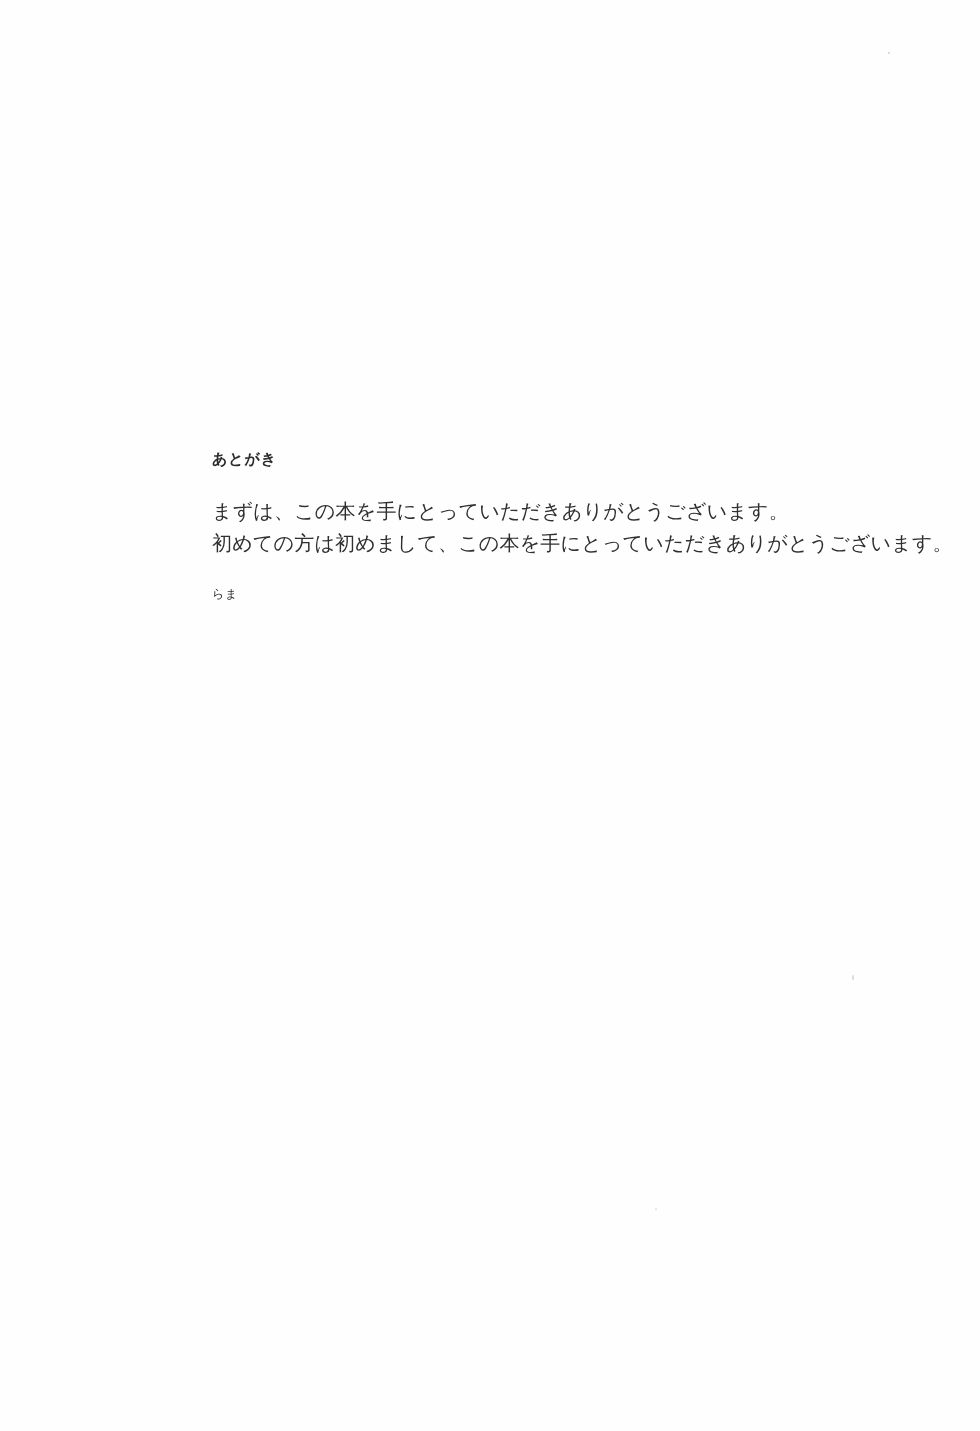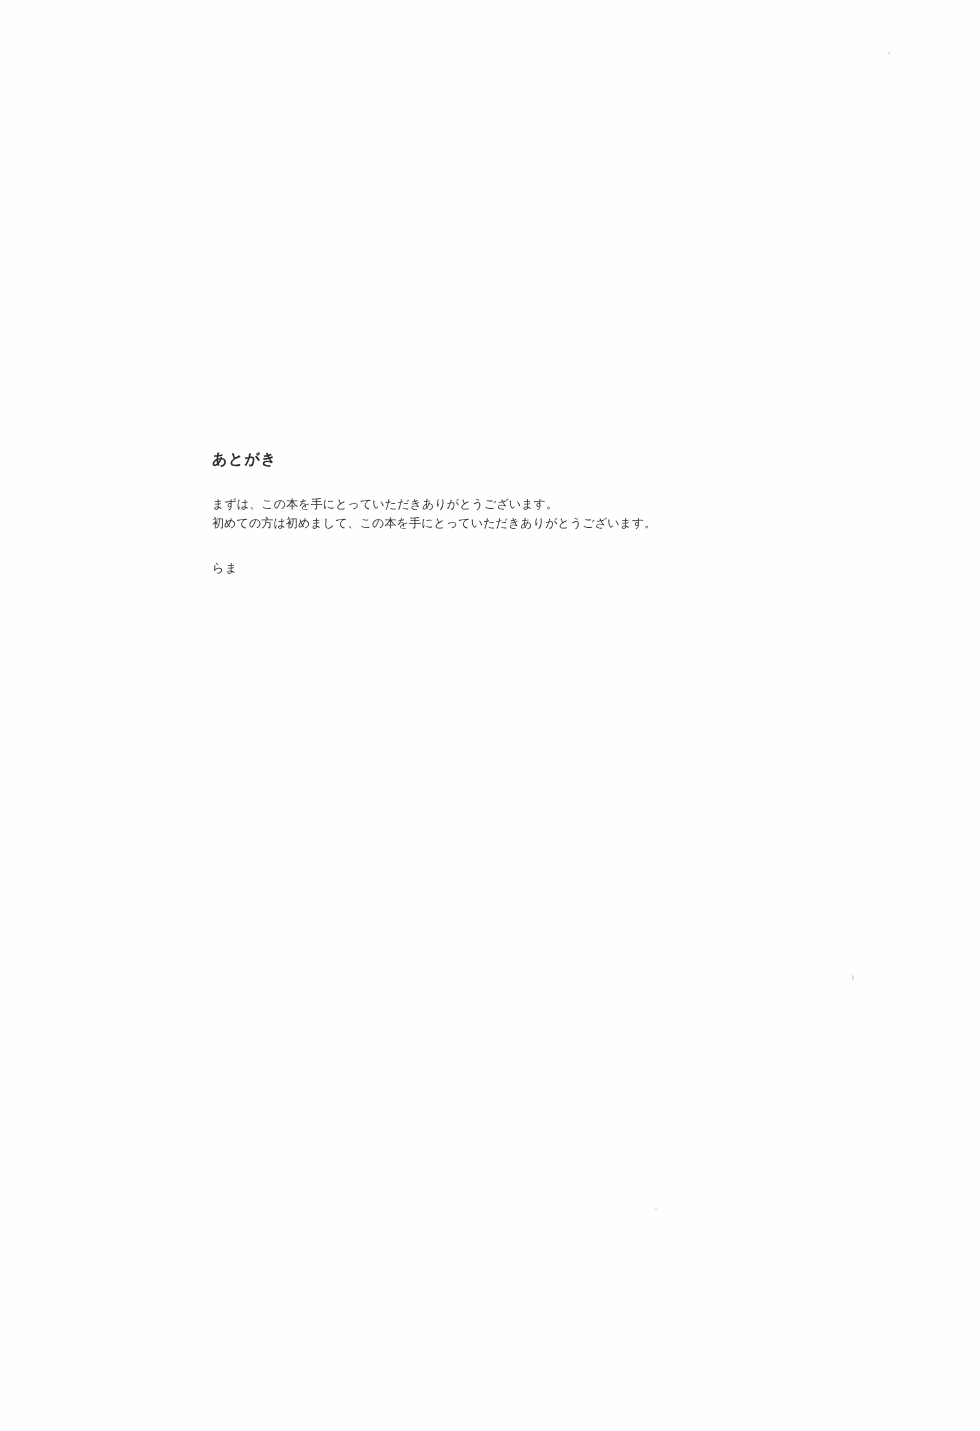--- a/index.html
+++ b/index.html
@@ -35,21 +35,21 @@
     margin: 0 0 26px 0;
     line-height: 1.4;
   }
   .para {
     margin: 0 0 24px 0;
   }
   .para:last-child {
     margin-bottom: 0;
   }
   .line {
-    font-size: 12px;
+    font-size: 20px;
     line-height: 1.62;
     letter-spacing: 0.01em;
     color: #2f2f2f;
     white-space: pre;
   }
   .signature {
     margin-top: 26px;
     font-size: 12px;
     letter-spacing: 0.05em;
     color: #2f2f2f;

